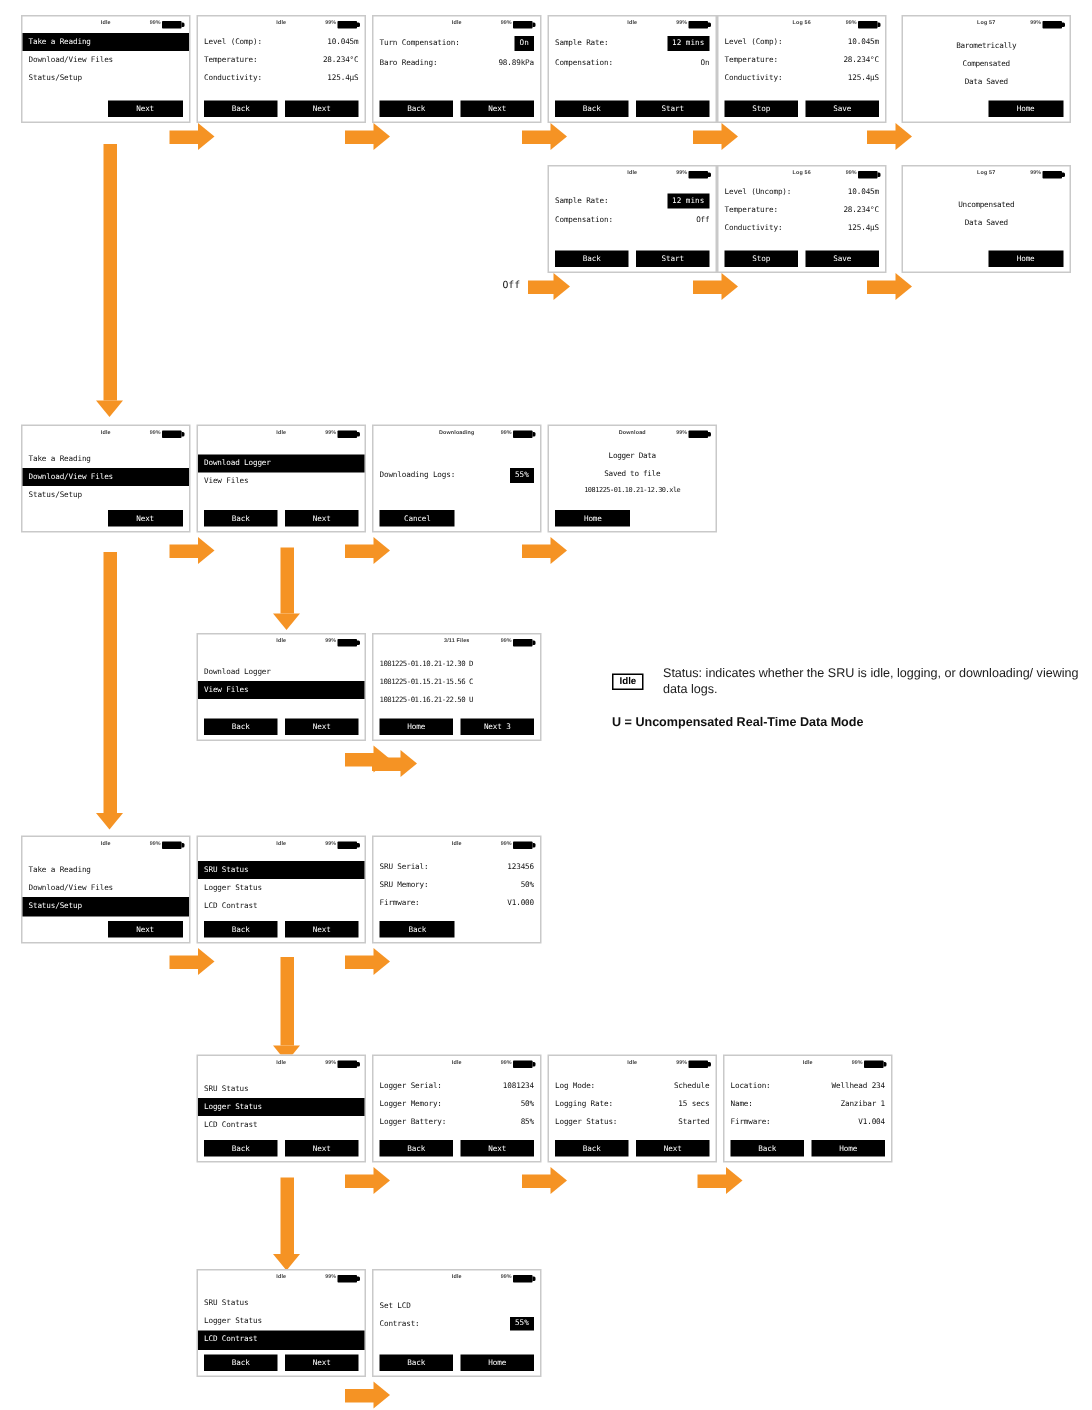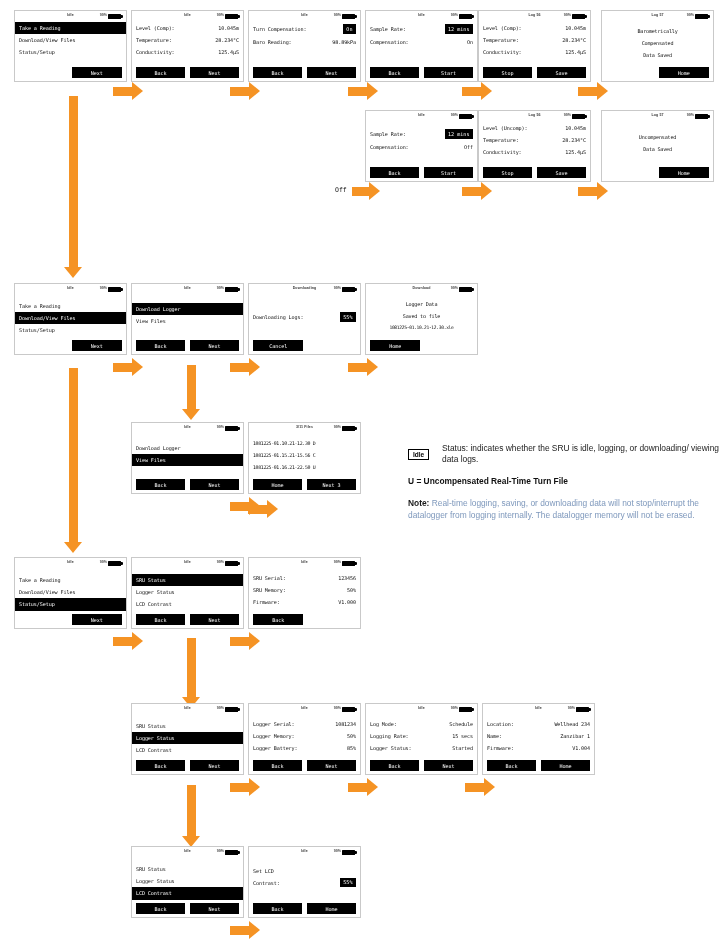--- a/index.html
+++ b/index.html
@@ -431,24 +431,21 @@
   </div>
 
 <div class="legend">
   <div class="lg-row">
     <div class="lg-key">
       <span class="lg-idle">Idle</span>
     </div>
     <div class="lg-txt">Status: indicates whether the SRU is idle, logging, or downloading/ viewing data logs.</div>
   </div>
   <div class="lg-defs">
-    <div>U = Uncompensated Real-Time Turn File</div>
-  </div>
-  <div class="lg-note">
-    <b>Note:</b><span> Real-time logging, saving, or downloading data will not stop/interrupt the datalogger from logging internally. The datalogger memory will not be erased.</span>
+    <div>U = Uncompensated Real-Time Data Mode</div>
   </div>
 </div>
 
 <div class="arr v" style="left:64px;top:368px;width:18px;height:185px;">
     <i class="shaft" style="height:174px;margin-left:4.5px;"></i>
     <span></span>
   </div>
 
 <div class="screen" style="left:14px;top:557px;">
   <div class="sbar">

